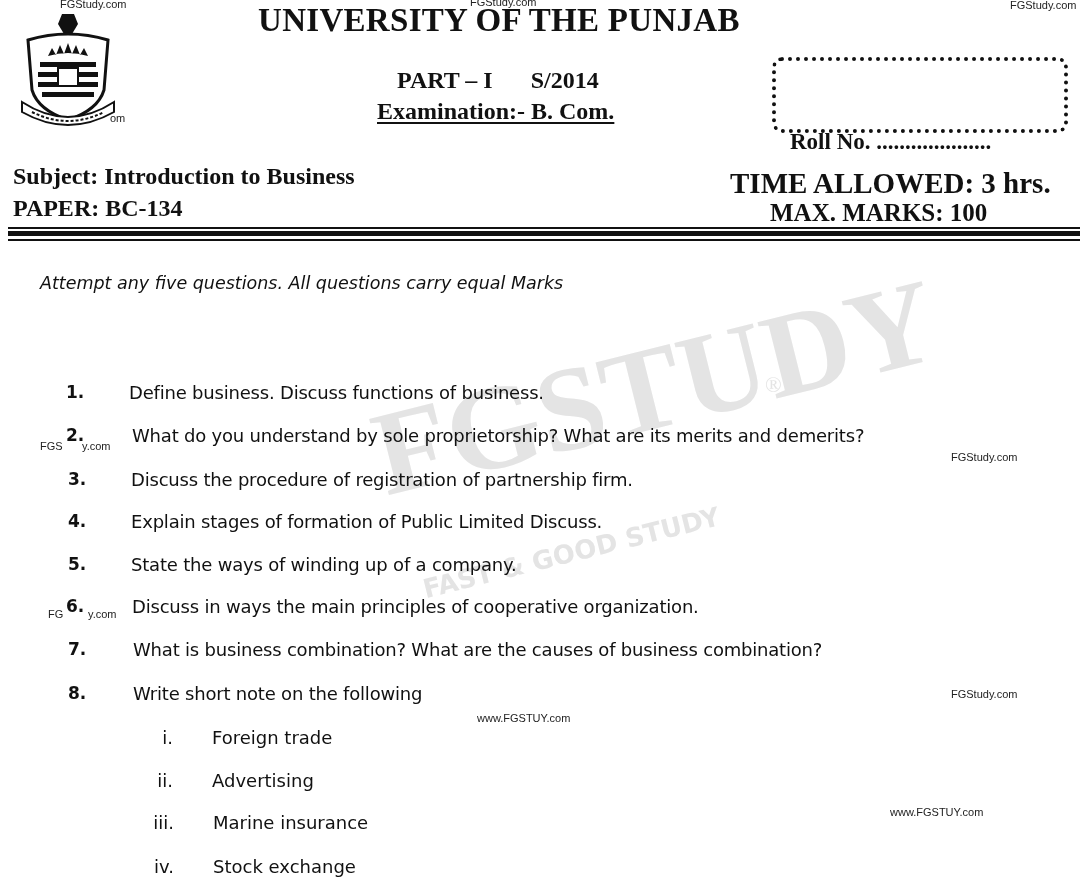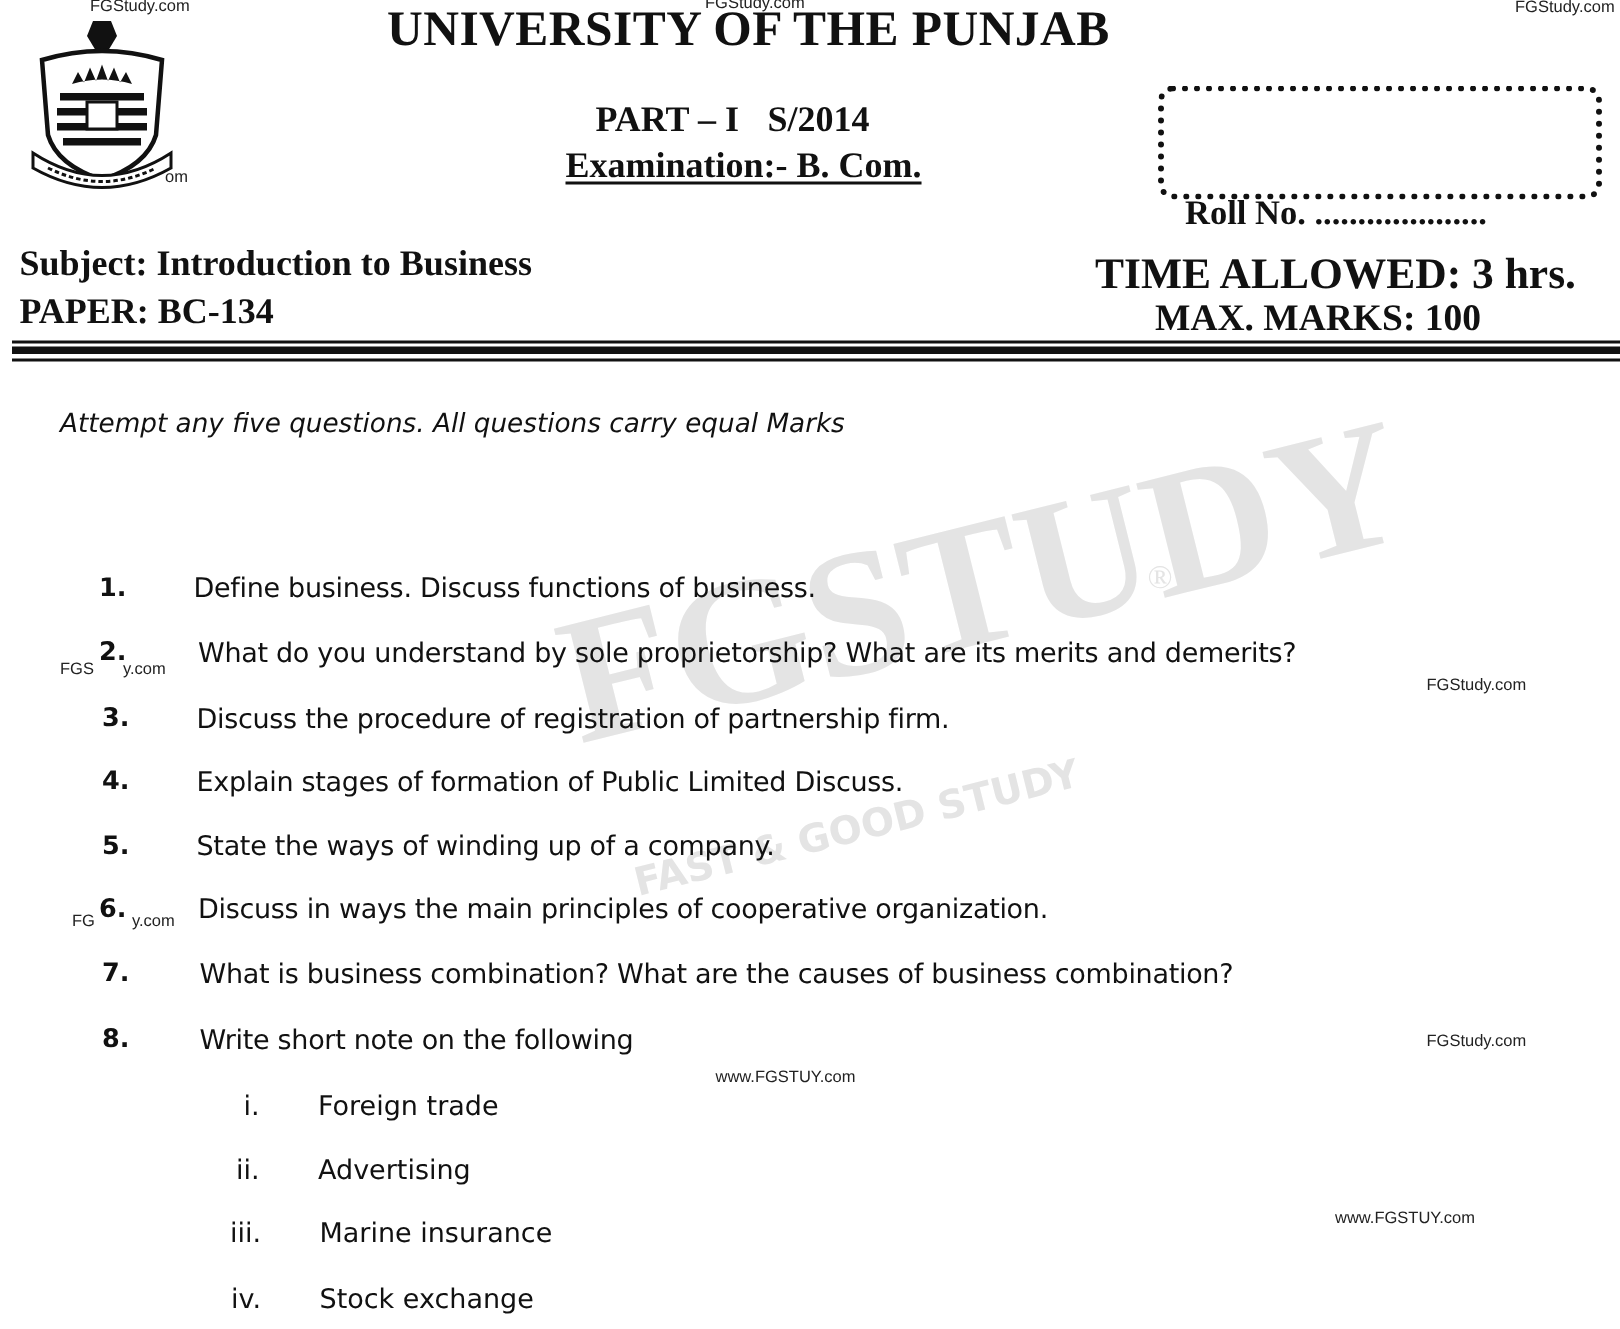--- a/index.html
+++ b/index.html
@@ -19,21 +19,21 @@
   
   .crest { left: 18px; top: 10px; width: 100px; height: 125px; }
 
   .title {
     left: 258px; top: 2px; font-size: 33px; font-weight: bold; letter-spacing: 0.3px;
     white-space: nowrap;
   }
   .part {
     left: 397px; top: 67px; font-size: 24px; font-weight: bold; white-space: nowrap;
   }
-  .part .year { margin-left: 19px; }
+  .part .year { margin-left: 38px; }
   .exam {
     left: 377px; top: 98px; font-size: 24px; font-weight: bold; white-space: nowrap;
     text-decoration: underline; text-decoration-thickness: 2px; text-underline-offset: 3px;
   }
 
   .roll-box {
     left: 772px; top: 57px; width: 296px; height: 76px;
     border: 4px dotted #111111; border-radius: 10px; box-sizing: border-box;
   }
   .roll-label {

